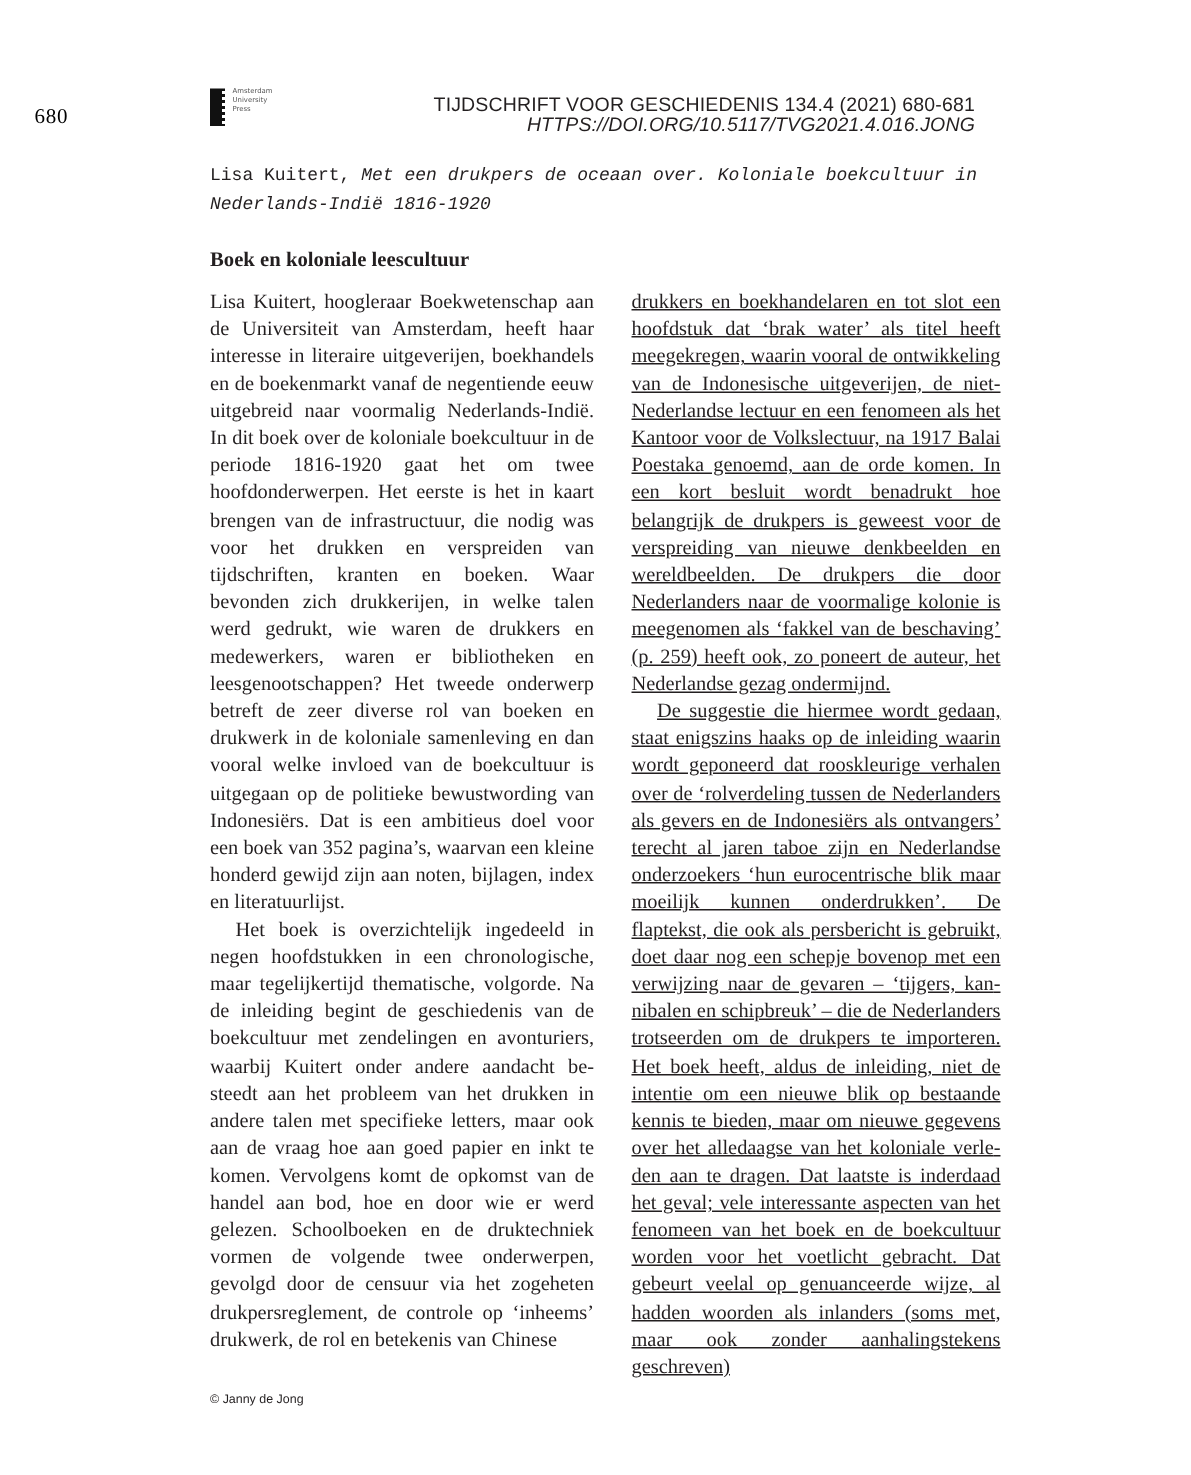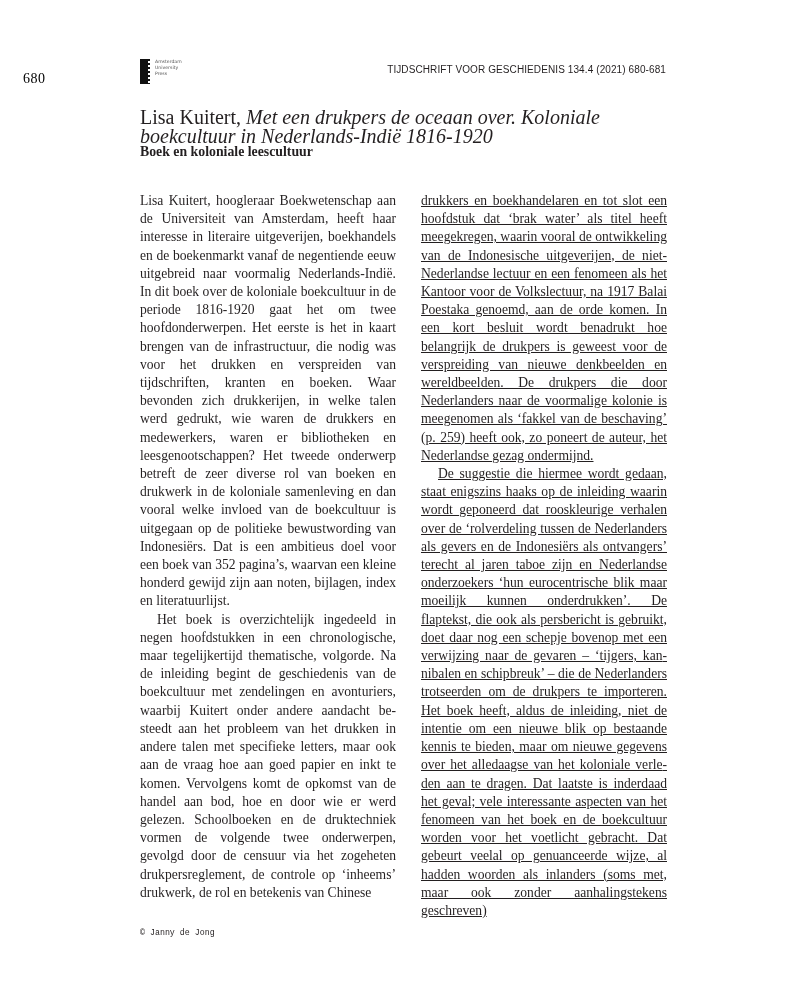--- a/index.html
+++ b/index.html
@@ -18,65 +18,66 @@
   }
   .logo-bar::after {
     content: ""; position: absolute; right: -2px; top: 0; width: 2px; height: 25px;
     background: repeating-linear-gradient(to bottom, #111 0 2px, transparent 2px 4px);
   }
   .logo-text {
     position: absolute; left: 15px; top: 0; font-family: "DejaVu Sans", sans-serif;
     font-size: 4.6px; line-height: 6px; color: #555;
   }
   .journal-ref {
-    position: absolute; right: 128px; top: 63px; text-align: right;
+    position: absolute; right: 144px; top: 63px; text-align: right;
     font-family: "Liberation Sans", "DejaVu Sans", sans-serif;
-    font-size: 10px; line-height: 13px; color: #231f20; letter-spacing: 0.1px;
+    font-size: 13px; line-height: 13px; color: #231f20; letter-spacing: 0.1px;
   }
   .journal-ref .doi { font-style: italic; }
   .citation {
     position: absolute; left: 140px; top: 108px; width: 540px;
-    font-size: 20px; line-height: 19px;
+    font-size: 12px; line-height: 19px; font-family: Liberation Mono, monospace;
   }
   .citation .title { font-style: italic; }
   .section-heading {
-    position: absolute; left: 140px; top: 144px;
+    position: absolute; left: 140px; top: 165px;
     font-size: 13.8px; font-weight: bold;
   }
   .col {
     position: absolute; top: 192px; width: 256px;
     font-size: 13.6px; line-height: 18.2px; text-align: justify;
     hyphens: manual;
   }
   .col-left { left: 140px; }
   .col-right { left: 421px; width: 246px; text-decoration: underline; }
   .col p { margin: 0; }
   .col p.indent { text-indent: 17px; }
   .footer {
     position: absolute; left: 140px; top: 927px;
-    font-family: Liberation Mono, monospace;
+    font-family: Liberation Sans, sans-serif;
     font-size: 8.3px; line-height: 11px; color: #231f20; text-align: center;
   }
 </style>
 </head>
 <body>
 
 <div class="page-number">680</div>
 
 <div class="logo">
   <div class="logo-bar"></div>
   <div class="logo-text">
     <div>Amsterdam</div>
     <div>University</div>
     <div>Press</div>
   </div>
 </div>
 
 <div class="journal-ref">
   <div>TIJDSCHRIFT VOOR GESCHIEDENIS 134.4 (2021) 680-681</div>
+  <div class="doi">HTTPS://DOI.ORG/10.5117/TVG2021.4.016.JONG</div>
 </div>
 
 <div class="citation">
   <span>Lisa Kuitert, </span><span class="title">Met een drukpers de oceaan over. Koloniale boekcultuur in Nederlands-Indië 1816-1920</span><br>
 </div>
 
 <div class="section-heading">Boek en koloniale leescultuur</div>
 
 <div class="col col-left">
   <p>Lisa Kuitert, hoogleraar Boekwetenschap aan de Universiteit van Amsterdam, heeft haar interesse in literaire uitgeverijen, boekhandels en de boekenmarkt vanaf de negentiende eeuw uitgebreid naar voormalig Nederlands-Indië. In dit boek over de koloni­ale boekcultuur in de periode 1816-1920 gaat het om twee hoofdonderwerpen. Het eerste is het in kaart brengen van de infrastructuur, die nodig was voor het drukken en versprei­den van tijdschriften, kranten en boeken. Waar bevonden zich drukkerijen, in welke talen werd gedrukt, wie waren de drukkers en medewerkers, waren er bibliotheken en leesgenootschappen? Het tweede onderwerp betreft de zeer diverse rol van boeken en drukwerk in de koloniale samenleving en dan vooral welke invloed van de boekcultuur is uitgegaan op de politieke bewustwording van Indonesiërs. Dat is een ambitieus doel voor een boek van 352 pagina’s, waarvan een kleine honderd gewijd zijn aan noten, bijlagen, index en literatuurlijst.</p>

